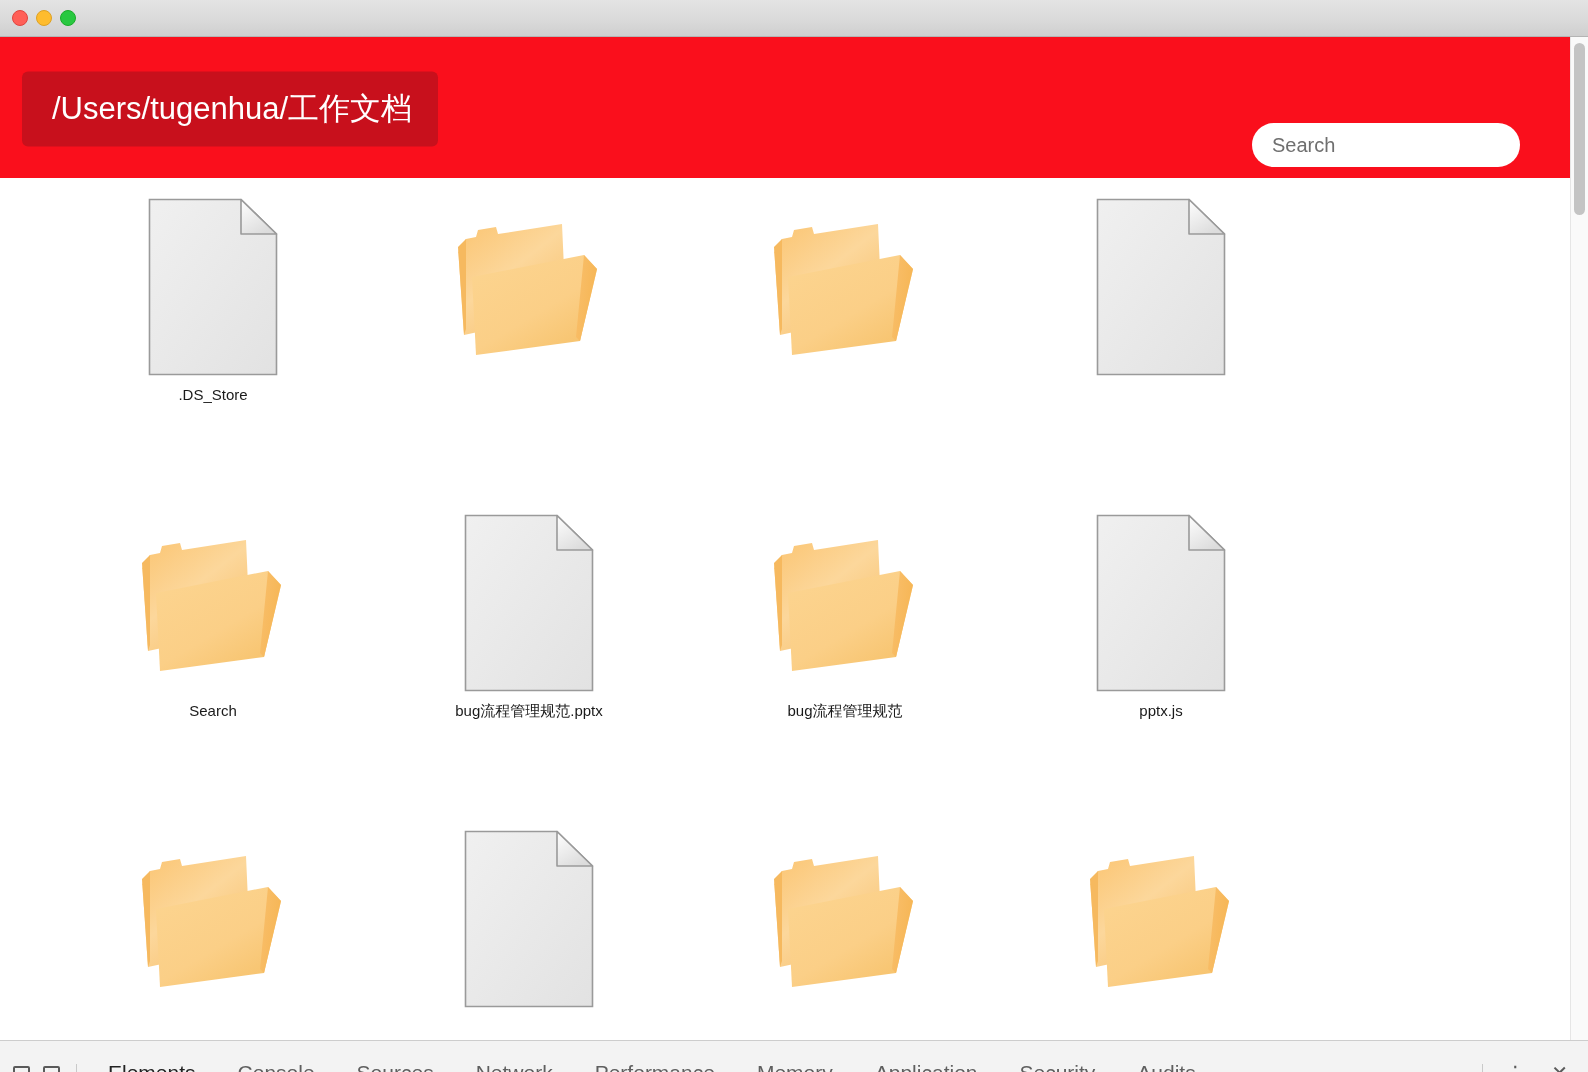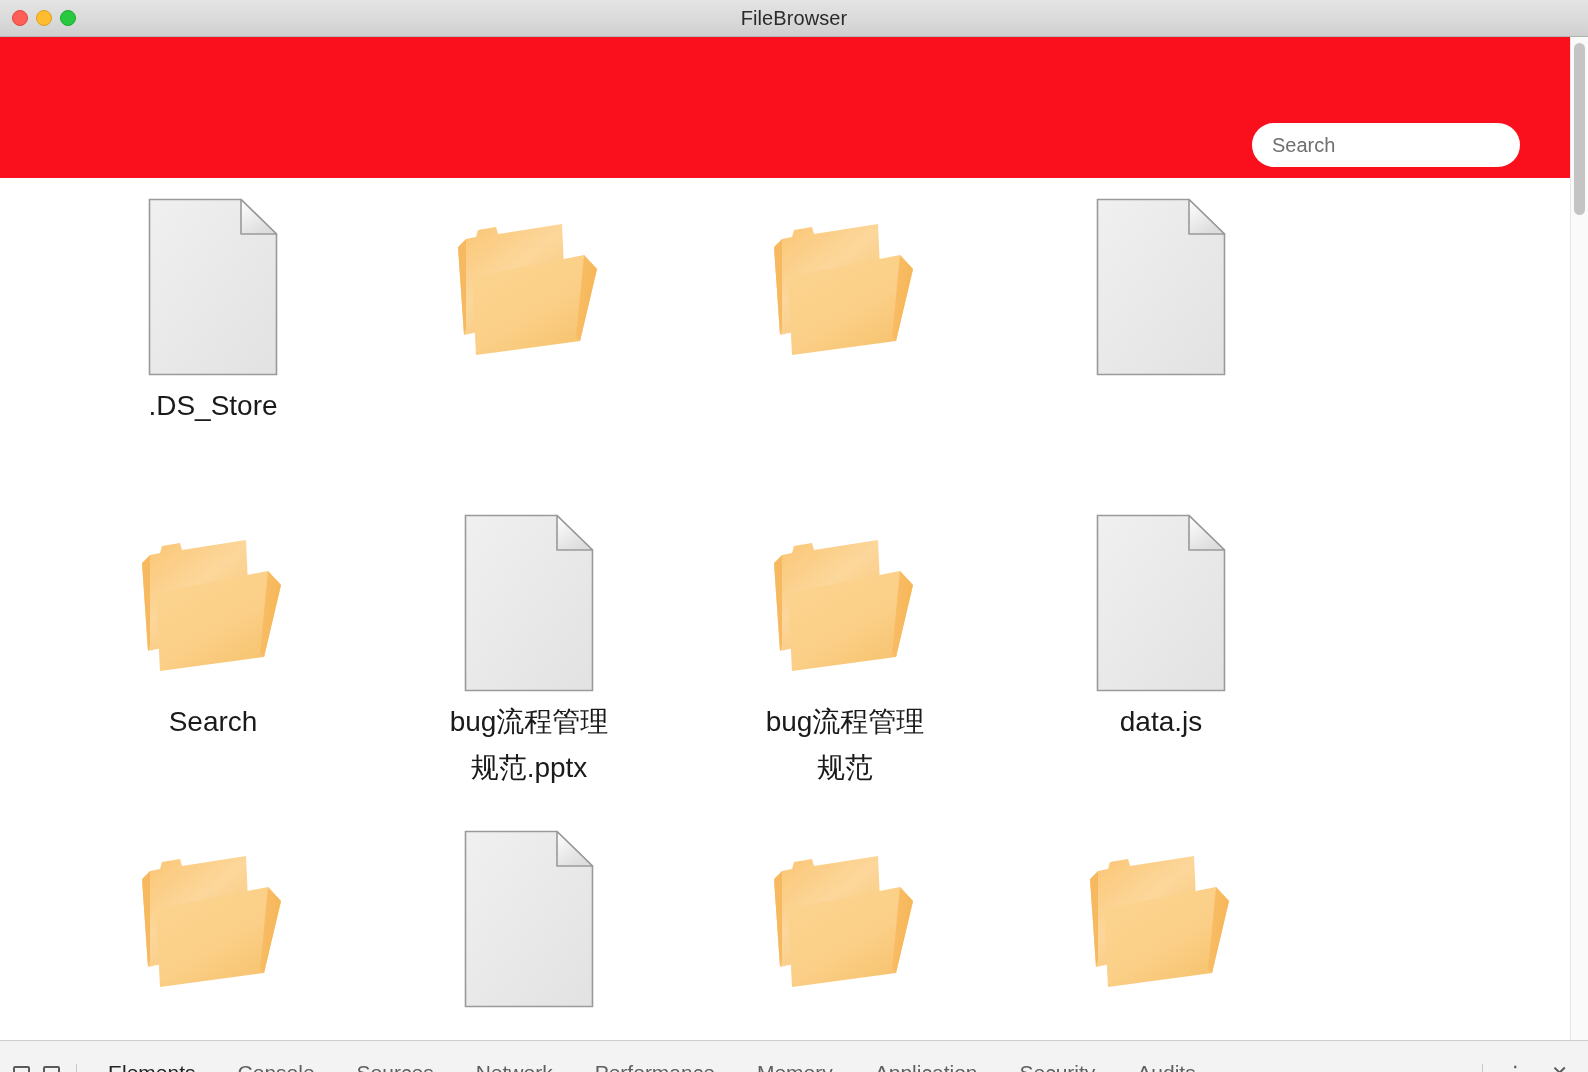--- a/index.html
+++ b/index.html
@@ -136,21 +136,21 @@
     width: 100%;
     display: flex;
     align-items: center;
     justify-content: center;
     padding-top: 12px;
     box-sizing: border-box;
   }
   .file-label {
     width: 186px;
     text-align: center;
-    font-size: 28px;
+    font-size: 15px;
     line-height: 1.66;
     color: #1a1a1a;
     word-break: break-word;
     user-select: none;
   }
 
   svg.icon-doc { display: block; }
   svg.icon-folder { display: block; }
 
   
@@ -239,26 +239,26 @@
 <body>
 
 <div class="window">
 
   <div class="titlebar">
     <div class="traffic-lights">
       <div class="tl close"></div>
       <div class="tl min"></div>
       <div class="tl max"></div>
     </div>
-    <div class="window-title">FileBrowser</div>
   </div>
 
   <div class="page">
 
     <div class="redbar">
+      <div class="path-chip">/Users/tugenhua/工作文档</div>
       <input class="search-box" type="text" placeholder="Search" style="">
     </div>
 
     <div class="filegrid" id="filegrid">
         <div class="file-item">
           <div class="icon-wrap">
   <svg class="icon-doc" width="130" height="178" viewBox="0 0 130 178">
     <defs>
       <linearGradient id="docg" x1="0" y1="0" x2="1" y2="1">
         <stop offset="0%" stop-color="#f0f0f0"></stop>
@@ -444,21 +444,21 @@
       </linearGradient>
       <linearGradient id="foldg" x1="0" y1="0" x2="0.6" y2="1">
         <stop offset="0%" stop-color="#ffffff"></stop>
         <stop offset="100%" stop-color="#dcdcdc"></stop>
       </linearGradient>
     </defs>
     <path d="M1.5,1.5 H93 L128.5,36 V176.5 H1.5 Z" fill="url(#docg)" stroke="#9a9a9a" stroke-width="1.6"></path>
     <path d="M93,1.5 L128.5,36 H93 Z" fill="url(#foldg)" stroke="#9a9a9a" stroke-width="1.6" stroke-linejoin="round"></path>
   </svg>
 </div>
-          <div class="file-label">data.js</div>
+          <div class="file-label">pptx.js</div>
         </div>
         <div class="file-item">
           <div class="icon-wrap">
   <svg class="icon-folder" width="158" height="140" viewBox="0 0 158 140">
     <defs>
       <linearGradient id="fbk" x1="0.1" y1="0" x2="0.85" y2="1">
         <stop offset="0%" stop-color="#fbc675"></stop>
         <stop offset="45%" stop-color="#fcd79b"></stop>
         <stop offset="100%" stop-color="#f7bf6a"></stop>
       </linearGradient>

